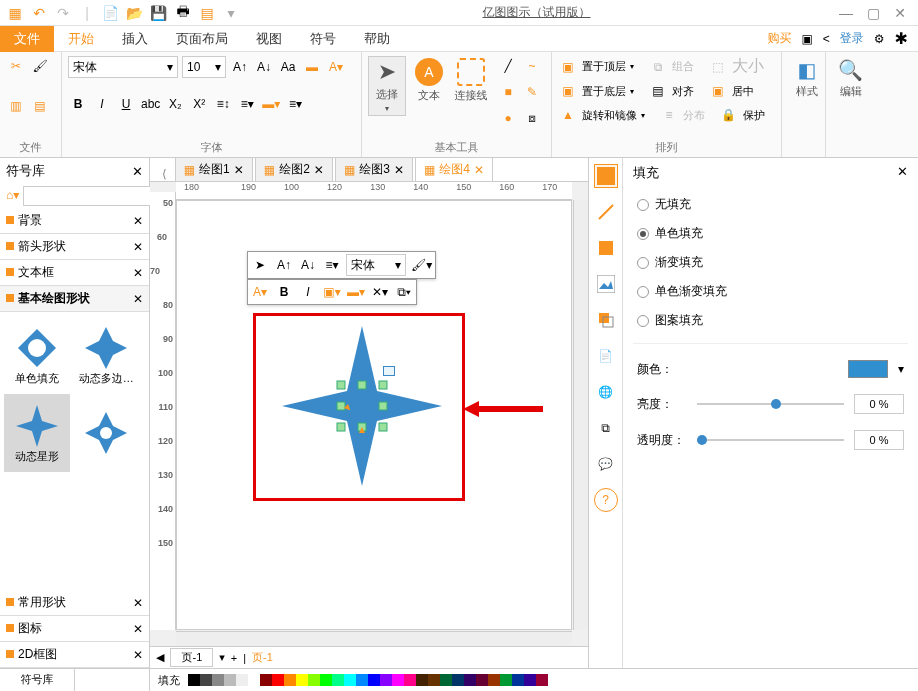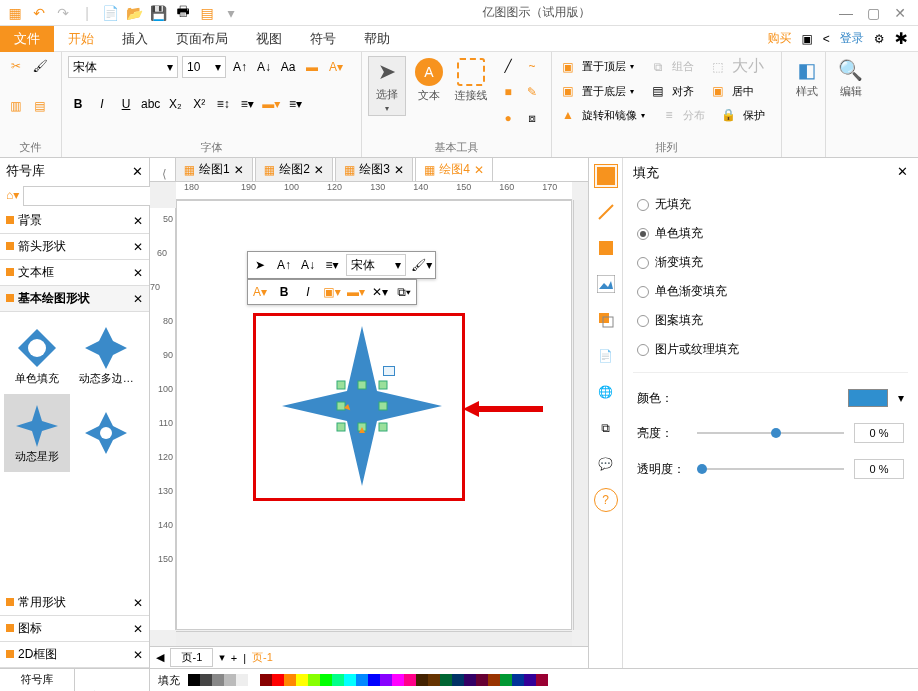--- a/index.html
+++ b/index.html
@@ -1,20 +1,20 @@
 <!DOCTYPE html>
 <html><head>
 <meta charset="utf-8">
 <style>
 * { box-sizing: border-box; margin: 0; padding: 0; font-family: "Microsoft YaHei", Arial, sans-serif; }
 body { width: 918px; height: 691px; background: #fff; font-size: 12px; overflow: hidden; position: relative; }
 .titlebar { height: 26px; display: flex; align-items: center; background: #fff; border-bottom: 1px solid #e0e0e0; }
 .qat { display: flex; align-items: center; gap: 6px; padding: 0 6px; }
 .qat .ic { width: 18px; height: 18px; display: flex; align-items: center; justify-content: center; font-size: 14px; }
-.title { flex: 1; text-align: center; color: #555; font-size: 12px; }
+.title { flex: 1; text-align: center; color: #555; font-size: 12px; text-decoration: underline; }
 .winbtns { display: flex; gap: 14px; padding: 0 12px; color: #888; font-size: 14px; }
 .menubar { height: 26px; display: flex; align-items: center; border-bottom: 1px solid #e0e0e0; }
 .menubar .file { background: #f7931e; color: #fff; padding: 4px 14px; font-size: 13px; }
 .menubar .tab { padding: 4px 14px; font-size: 13px; color: #333; }
 .menubar .tab.active { color: #f7931e; }
 .menubar .right { margin-left: auto; display: flex; align-items: center; gap: 10px; padding-right: 10px; }
 .ribbon { height: 106px; display: flex; border-bottom: 1px solid #ccc; background: #fafafa; }
 .rgroup { border-right: 1px solid #ddd; padding: 4px 6px 2px 6px; display: flex; flex-direction: column; justify-content: space-between; }
 .rgroup .glabel { text-align: center; font-size: 11px; color: #777; padding-top: 2px; }
 .row { display: flex; align-items: center; gap: 4px; }
@@ -31,21 +31,21 @@
 .lp-cat .sq { width: 8px; height: 8px; background: #f7931e; margin-right: 4px; display: inline-block; }
 .lp-shapes { flex: 1; overflow-y: auto; padding: 4px; }
 .shapecell { width: 66px; height: 78px; display: inline-flex; flex-direction: column; align-items: center; justify-content: center; font-size: 11px; vertical-align: top; }
 .shapecell.sel { background: #d8d8d8; }
 .canvas-wrap { flex: 1; display: flex; flex-direction: column; }
 .tabs { height: 24px; display: flex; align-items: end; border-bottom: 1px solid #ccc; padding-left: 6px; gap: 2px; }
 .dtab { padding: 3px 8px; font-size: 12px; border: 1px solid #ccc; border-bottom: none; background: #f0f0f0; display: flex; align-items: center; gap: 4px; }
 .dtab.active { background: #fff; color: #f7931e; }
 .canvas-area { flex: 1; position: relative; background: #f0f0f0; overflow: hidden; }
 .ruler-h { position: absolute; top: 0; left: 26px; right: 16px; height: 18px; background: #fff; border-bottom: 1px solid #ccc; display: flex; }
-.ruler-v { position: absolute; top: 26px; left: 0; bottom: 16px; width: 26px; background: #fff; border-right: 1px solid #ccc; }
+.ruler-v { position: absolute; top: 10px; left: 0; bottom: 16px; width: 26px; background: #fff; border-right: 1px solid #ccc; font-weight: bold; }
 .rtick { font-size: 9px; color: #666; }
 .page { position: absolute; top: 18px; left: 26px; right: 16px; bottom: 16px; background: #fff; border: 1px solid #ccc; }
 .redbox { position: absolute; border: 3px solid #e30000; }
 .arrow-ann { position: absolute; }
 .floatbar { position: absolute; background: #fff; border: 1px solid #999; box-shadow: 0 1px 3px rgba(0,0,0,.2); padding: 2px; }
 .rightpanel { width: 330px; border-left: 1px solid #ccc; display: flex; }
 .rp-tabs { width: 34px; border-right: 1px solid #ddd; display: flex; flex-direction: column; align-items: center; padding-top: 6px; gap: 12px; }
 .rp-tab { width: 24px; height: 24px; display: flex; align-items: center; justify-content: center; border: 1px solid transparent; }
 .rp-tab.active { border-color: #f7931e; background: #fff4e8; }
 .rp-content { flex: 1; padding: 6px 10px; }
@@ -478,24 +478,20 @@
           <span class="radio"></span>
           <span>渐变填充</span>
         </div>
       <div class="radio-row">
           <span class="radio"></span>
           <span>单色渐变填充</span>
         </div>
       <div class="radio-row">
           <span class="radio"></span>
           <span>图案填充</span>
-        </div>
-      <div class="radio-row">
-          <span class="radio"></span>
-          <span>图片或纹理填充</span>
         </div>
       <hr style="margin:8px 0;border:none;border-top:1px solid #eee">
       <div class="prop-row">
         <span style="width:50px">颜色：</span>
         <span style="flex:1"></span>
         <div class="colorchip" style="background:#2f8fcf"></div>
           <span>▾</span>
       </div>
       <div class="prop-row">
         <span style="width:50px">亮度：</span>

